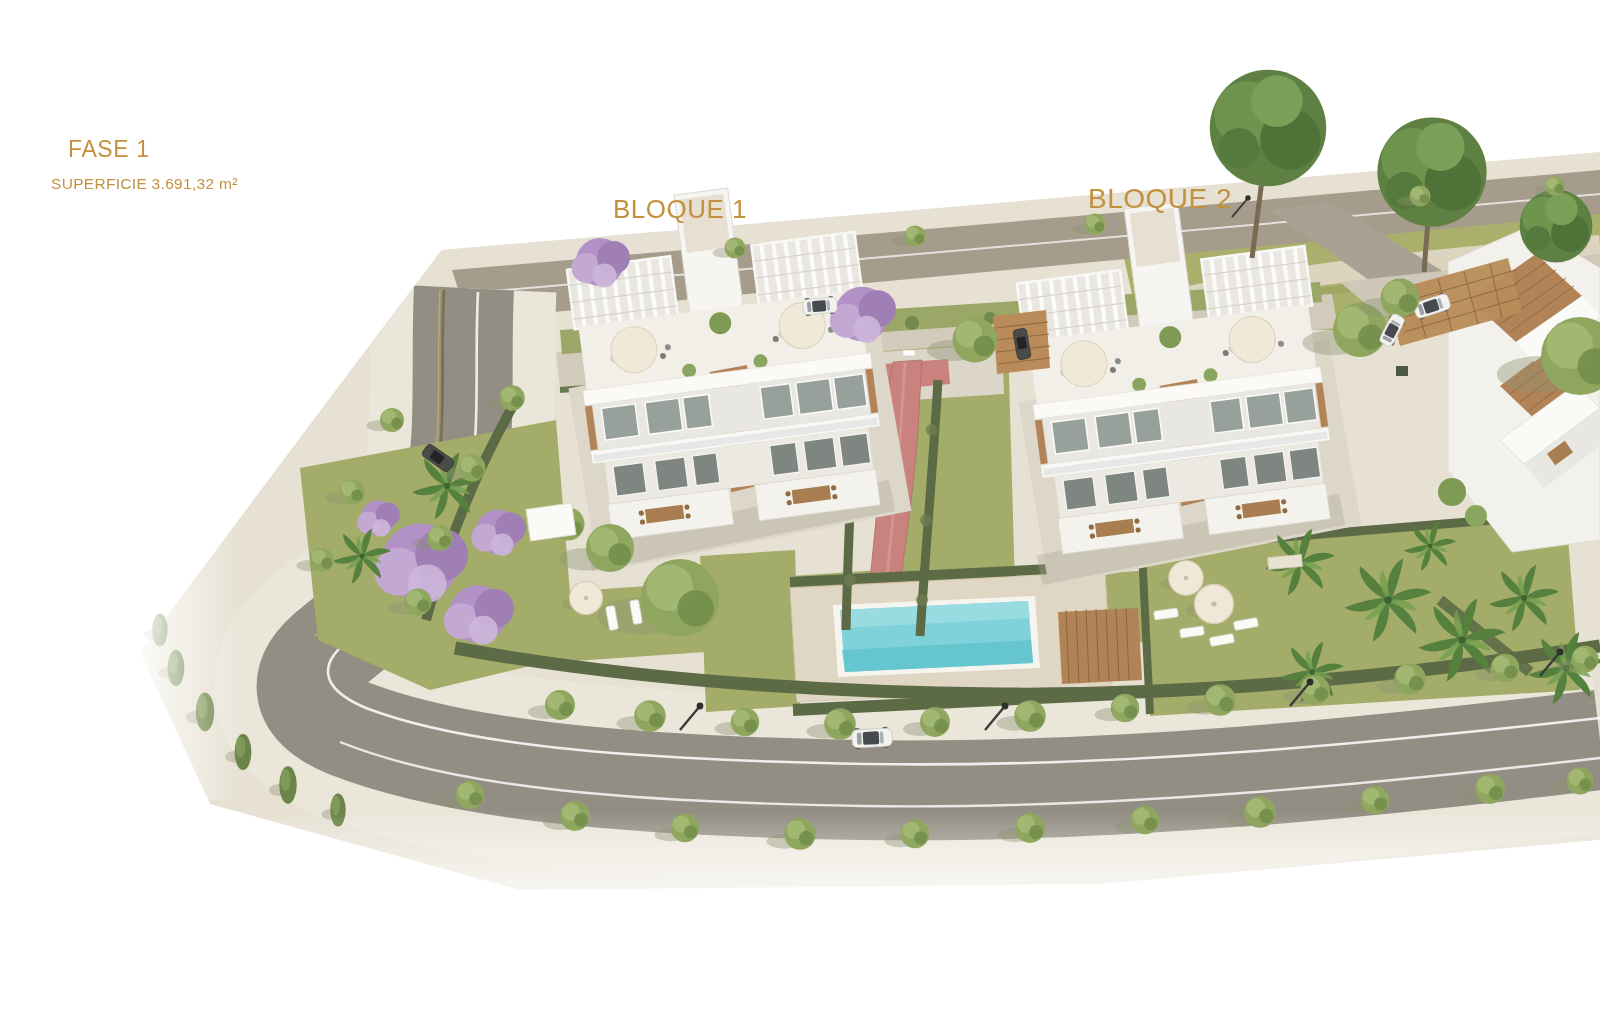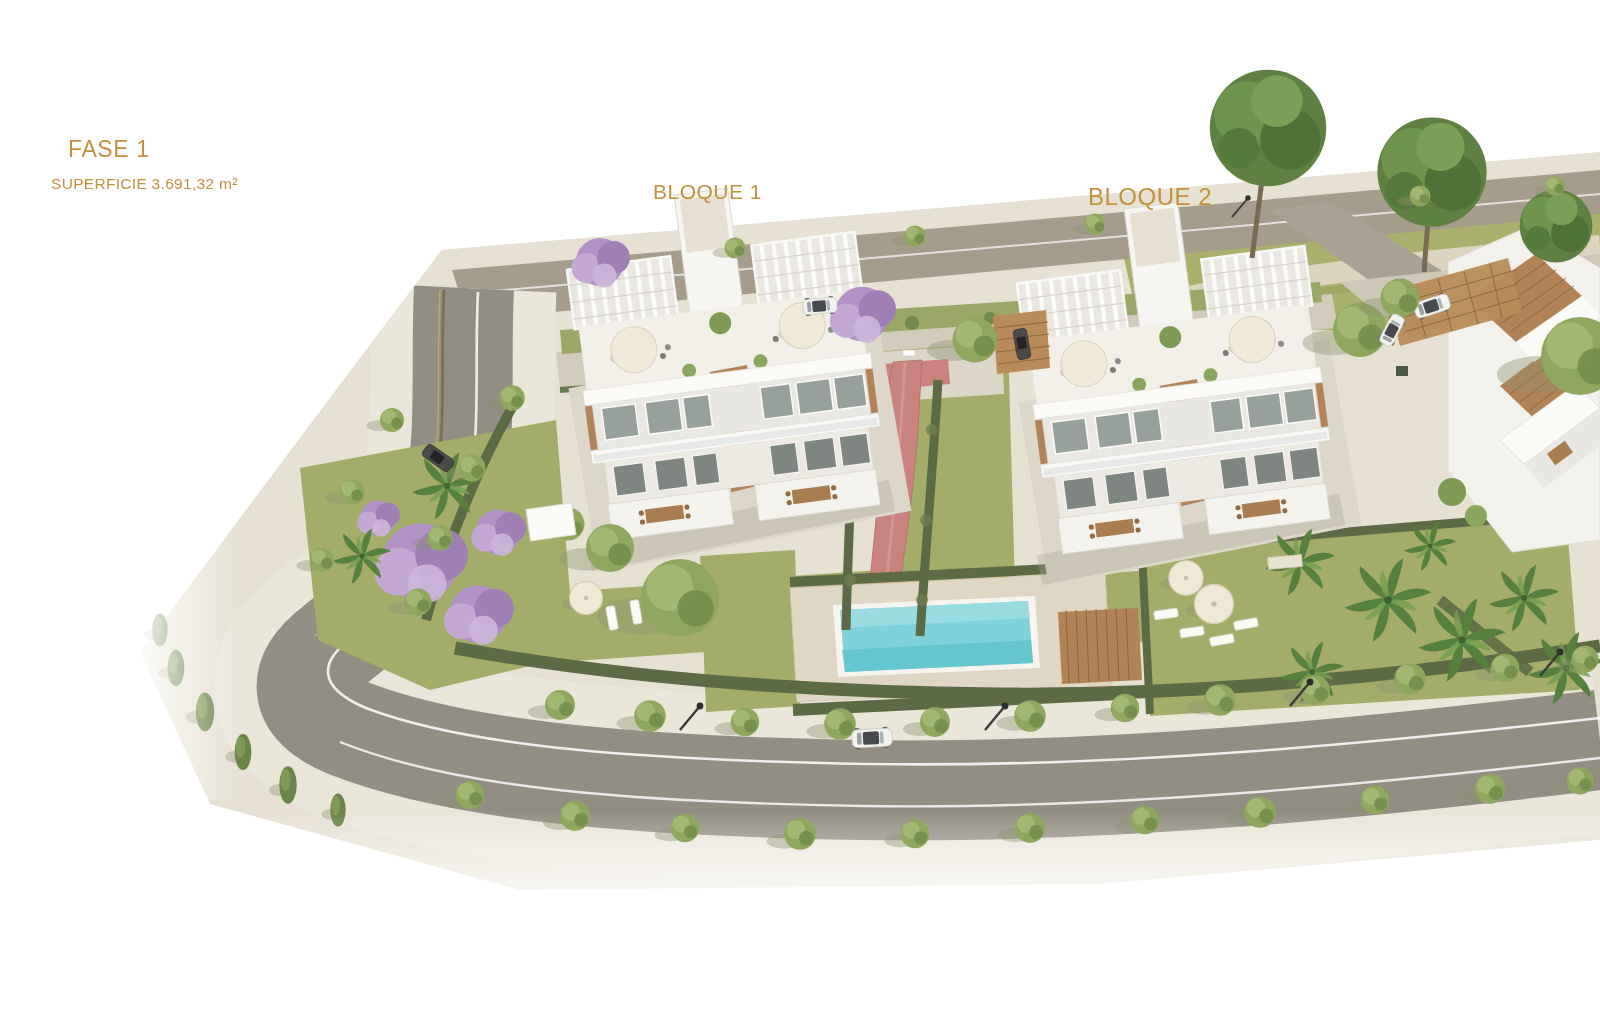--- a/index.html
+++ b/index.html
@@ -9,22 +9,22 @@
     --p-water:#7fd2da; --p-pool_deck:#e0d6c4; --p-wood:#b28356;
     --p-path_red:#c9827e; --p-building:#f4f2ed;
   }
   html,body{margin:0;padding:0;background:#fff;}
   .stage{position:relative;width:1600px;height:981px;background:#fff;overflow:hidden;
          font-family:"Liberation Sans",sans-serif;}
   .stage svg{position:absolute;left:0;top:0;}
   .lbl{position:absolute;color:var(--p-label_text);white-space:nowrap;}
   .lbl-phase-title{left:68px;top:136px;font-size:23px;letter-spacing:.6px;font-weight:400;}
   .lbl-phase-area{left:51px;top:175px;font-size:15.5px;letter-spacing:.3px;font-weight:400;}
-  .lbl-b1{left:613px;top:180px;font-size:21px;letter-spacing:.5px;margin-left:40px;}
-  .lbl-b2{left:1088px;top:183px;font-size:24px;letter-spacing:.5px;}
+  .lbl-b1{left:613px;top:194px;font-size:26px;letter-spacing:.5px;}
+  .lbl-b2{left:1088px;top:183px;font-size:28px;letter-spacing:.5px;}
 </style>
 </head>
 <body>
 
 <div class="stage">
 
 <svg width="1600" height="1024" viewBox="0 0 1600 1024">
   <defs>
     <linearGradient id="fadeB" x1="0" y1="0" x2="0" y2="1">
       <stop offset="0" stop-color="#ffffff" stop-opacity="0"></stop>

